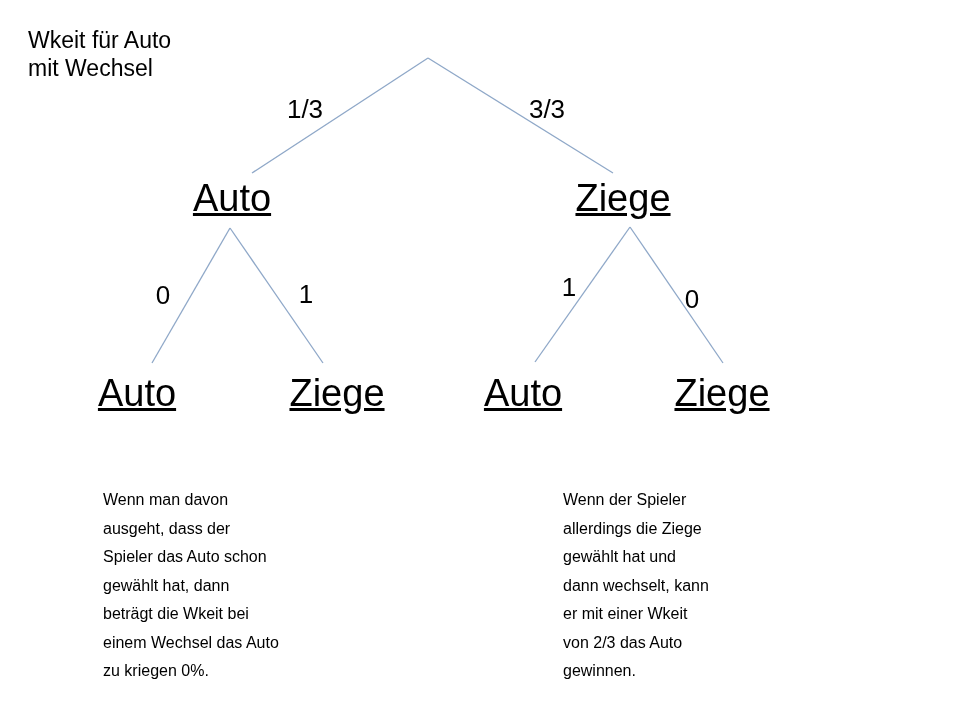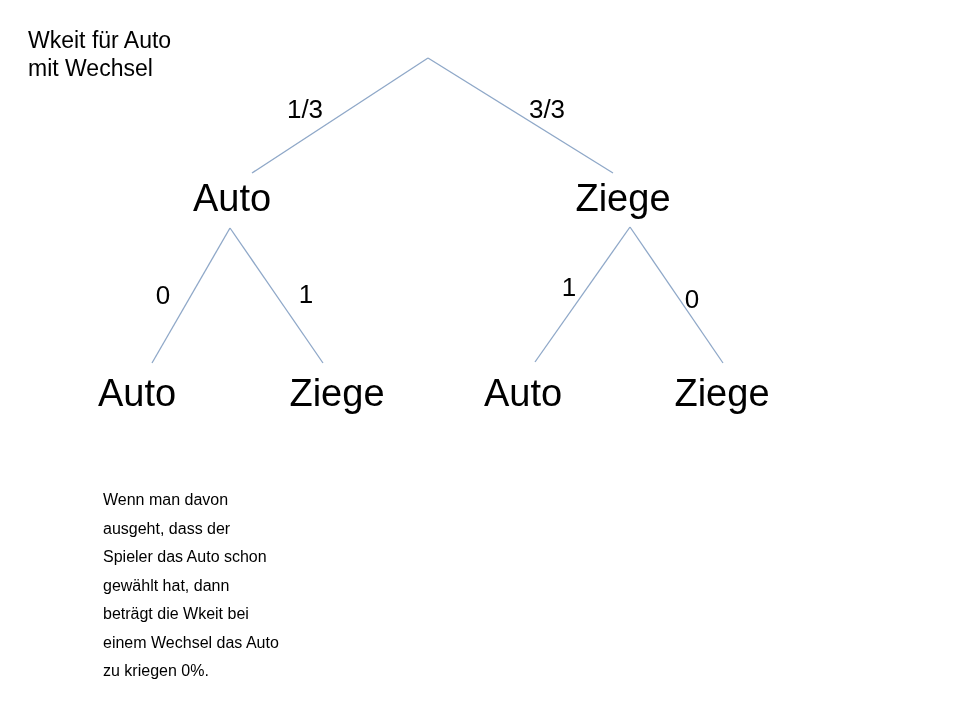--- a/index.html
+++ b/index.html
@@ -27,20 +27,21 @@
   .tree-lines {
     position: absolute;
     left: 0; top: 0;
     width: 960px;
     height: 720px;
   }
   .node {
     font-size: 38px;
     line-height: 1;
     white-space: nowrap;
+    text-decoration: underline;
   }
   .prob {
     font-size: 26px;
     line-height: 1;
     white-space: nowrap;
   }
   .note {
     font-size: 16px;
     line-height: 28.5px;
     white-space: pre-line;
@@ -80,14 +81,21 @@
   <div class="abs cx node" style="left:523px; top:374px;">Auto</div>
   <div class="abs cx node" style="left:722px; top:374px;">Ziege</div>
 
   <div class="abs note" style="left:103px; top:486px;">Wenn man davon
 ausgeht, dass der
 Spieler das Auto schon
 gewählt hat, dann
 beträgt die Wkeit bei
 einem Wechsel das Auto
 zu kriegen 0%.</div>
+  <div class="abs note" style="left:563px; top:486px;">Wenn der Spieler
+allerdings die Ziege
+gewählt hat und
+dann wechselt, kann
+er mit einer Wkeit
+von 2/3 das Auto
+gewinnen.</div>
 
 </div>
 
 </body></html>

